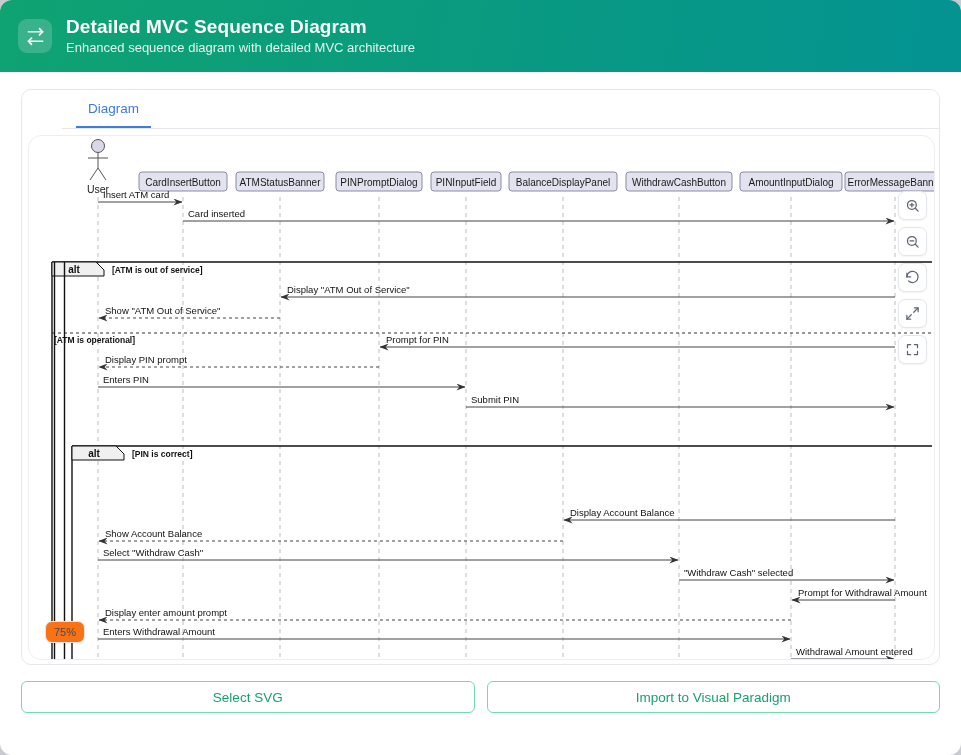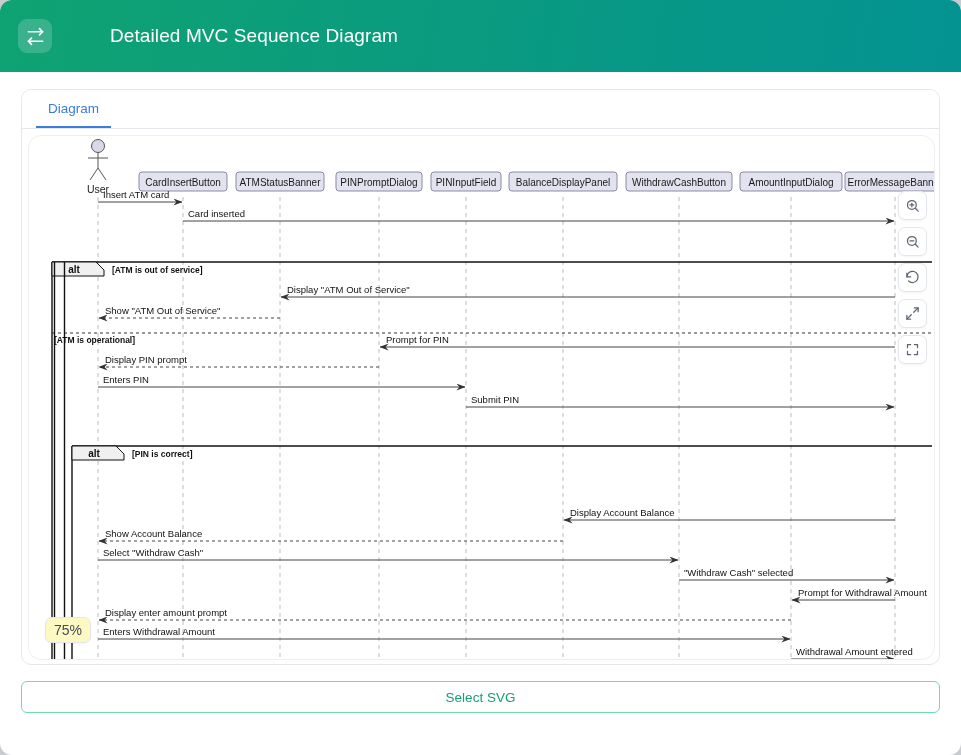--- a/index.html
+++ b/index.html
@@ -32,40 +32,40 @@
     border-radius: 9px;
     background: rgba(255,255,255,0.18);
     display: flex; align-items: center; justify-content: center;
     flex: none;
   }
   .header-icon svg { display: block; }
   .header-text { display: flex; flex-direction: column; gap: 2px; }
   .header-title {
     color: #ffffff;
     font-size: 19px;
-    font-weight: normal;
+    font-weight: bold;
     letter-spacing: 0.1px;
     line-height: 1.1;
-    margin-left: 44px;
   }
   .header-sub {
     color: #e2f4ee;
     font-size: 13px;
     line-height: 1.2;
   }
 
   
   .card {
     position: absolute;
     left: 21px; top: 89px;
     width: 919px; height: 576px;
     background: #ffffff;
     border: 1px solid #e4e7ec;
     border-radius: 10px;
     overflow: hidden;
+    padding-left: 40px;
   }
   .tabs {
     height: 39px;
     border-bottom: 1px solid #e4e7ec;
     display: flex;
     align-items: stretch;
     padding-left: 14px;
     background: #ffffff;
   }
   .tab {
@@ -118,24 +118,24 @@
     box-shadow: 0 1px 2px rgba(0,0,0,0.05);
   }
   .tool-btn svg { display:block; }
 
   
   .zoom-badge {
     position: absolute;
     left: 16px; bottom: 16px;
     min-width: 38px;
     padding: 4px 8px;
-    background: #fef9c3;
+    background: #f97316;
     border: 1px solid #e3e6ea;
     border-radius: 7px;
-    font-size: 14px;
+    font-size: 11px;
     color: #444b55;
     text-align: center;
     box-shadow: 0 1px 2px rgba(0,0,0,0.05);
     z-index: 20;
   }
 
   
   .footer {
     position: absolute;
     left: 21px; top: 681px;
@@ -168,20 +168,21 @@
     <div class="header-icon">
       <svg width="19" height="19" viewBox="0 0 24 24" fill="none" stroke="#ffffff" stroke-width="2" stroke-linecap="round" stroke-linejoin="round">
         <polyline points="17 2 21 6 17 10"></polyline>
         <line x1="3" y1="6" x2="21" y2="6"></line>
         <polyline points="7 22 3 18 7 14"></polyline>
         <line x1="21" y1="18" x2="3" y2="18"></line>
       </svg>
     </div>
     <div class="header-text">
       <div class="header-title">Detailed MVC Sequence Diagram</div>
+      <div class="header-sub">Enhanced sequence diagram with detailed MVC architecture</div>
     </div>
   </div>
 
   <div class="card">
 
     <div class="tabs">
       <div class="tab active">Diagram</div>
     </div>
 
     <div class="diagram-wrap">
@@ -323,15 +324,16 @@
           </span>
         </div>
       </div>
 
       <div class="zoom-badge">75%</div>
     </div>
   </div>
 
   <div class="footer">
     <div class="btn">Select SVG</div>
+    <div class="btn">Import to Visual Paradigm</div>
   </div>
 
 </div>
 
 </body></html>

